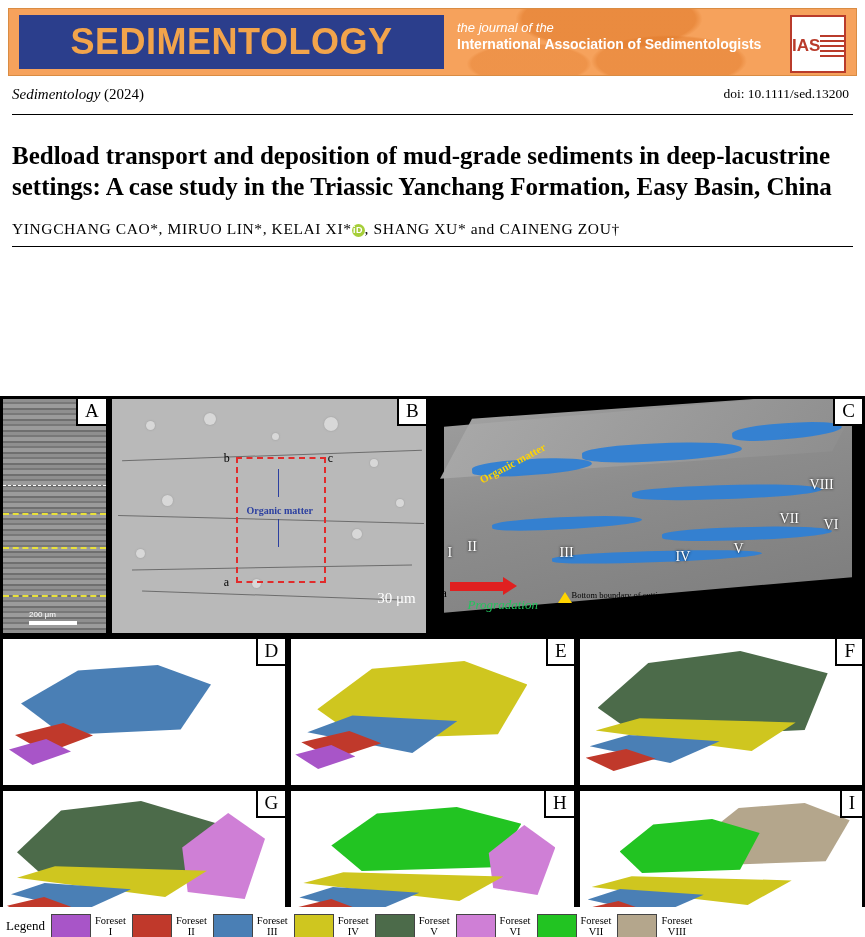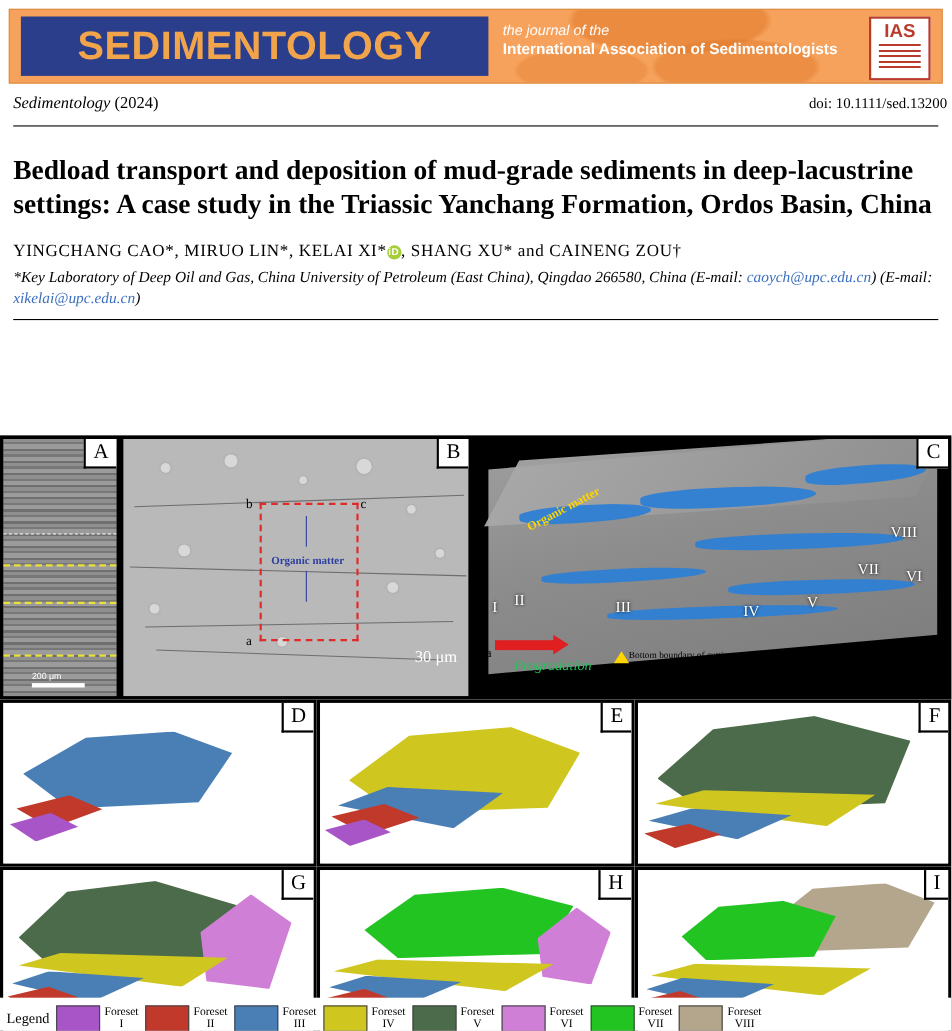--- a/index.html
+++ b/index.html
@@ -33,29 +33,29 @@
     font-size:36px;letter-spacing:.5px;
   }
   .masthead .subtitle{
     position:absolute;left:448px;top:12px;width:330px;color:#fff;
     font-family:"Liberation Sans", sans-serif;line-height:1.15;
   }
   .masthead .subtitle .l1{font-size:13px;font-style:italic;}
   .masthead .subtitle .l2{font-size:14px;font-weight:bold;}
   .masthead .ias{
     position:absolute;right:10px;top:6px;width:52px;height:54px;background:#fff;
-    border:2px solid #b93b2b;display:flex;flex-direction:column;align-items:center;justify-content:flex-start;margin-left:36px;
+    border:2px solid #b93b2b;display:flex;flex-direction:row;align-items:center;justify-content:flex-start;margin-left:36px;
   }
   .masthead .ias .txt{color:#b93b2b;font-family:"Liberation Sans", sans-serif;font-weight:bold;font-size:17px;line-height:1;margin-top:3px;}
   .masthead .ias .bars{width:38px;height:22px;margin-top:3px;
     background:repeating-linear-gradient(to bottom,#b93b2b 0 2px, #fff 2px 5px);}
 
   
   .jline{
-    position:relative;margin:10px 4px 0 12px;height:22px;font-size:15px;
+    position:relative;margin:10px 16px 0 12px;height:22px;font-size:15px;
   }
   .jline .left{position:absolute;left:0;top:0;}
   .jline .left i{font-style:italic;}
   .jline .right{position:absolute;right:0;top:0;font-family:"Liberation Serif",serif;font-size:13.5px;}
   .rule{margin:6px 12px 0 12px;height:1px;background:#000;}
 
   
   .title{
     margin:26px 12px 0 12px;font-size:25px;font-weight:bold;line-height:1.22;
     font-family:"Liberation Serif", serif;
@@ -160,29 +160,26 @@
 
   <div class="jline">
     <div class="left">
       <i>Sedimentology</i>
       <span>(2024)</span>
     </div>
     <div class="right">doi: 10.1111/sed.13200</div>
   </div>
   <div class="rule"></div>
 
-  <div class="title">Bedload transport and deposition of mud-grade sediments in deep-lacustrine settings: A case study in the Triassic Yanchang Formation, Ordos Basin, China</div>
+  <div class="title">Bedload transport and deposition of mud-grade sediments in deep-lacustrine settings: A case study in the Triassic Yanchang Formation, Easy Basin, China</div>
 
   <div class="authors">
     <span>YINGCHANG CAO*, MIRUO LIN*, KELAI XI*</span><span class="orcid">iD</span><span>, SHANG XU* and CAINENG ZOU†</span>
   </div>
 
-  <div class="aff">
-    <span>*Key Laboratory of Deep Oil and Gas, China University of Petroleum (East China), Qingdao 266580, China (E-mail: </span><a href="#">caoych@upc.edu.cn</a><span>) (E-mail: </span><a href="#">xikelai@upc.edu.cn</a><span>)</span>
-  </div>
 
   <div class="rule2"></div>
 
   <div class="figs">
 
     <div class="row">
 
       <div class="panel panelA">
         <div class="semA">
           <div class="dashw"></div>

